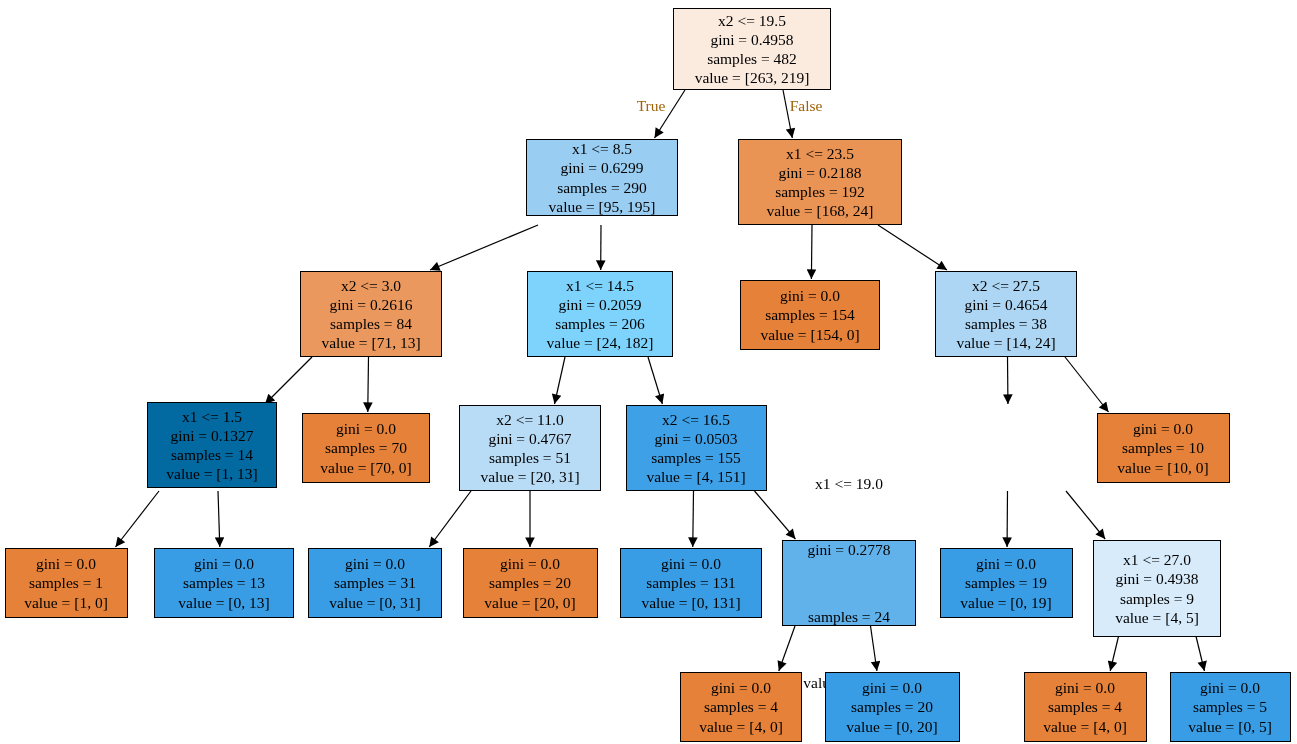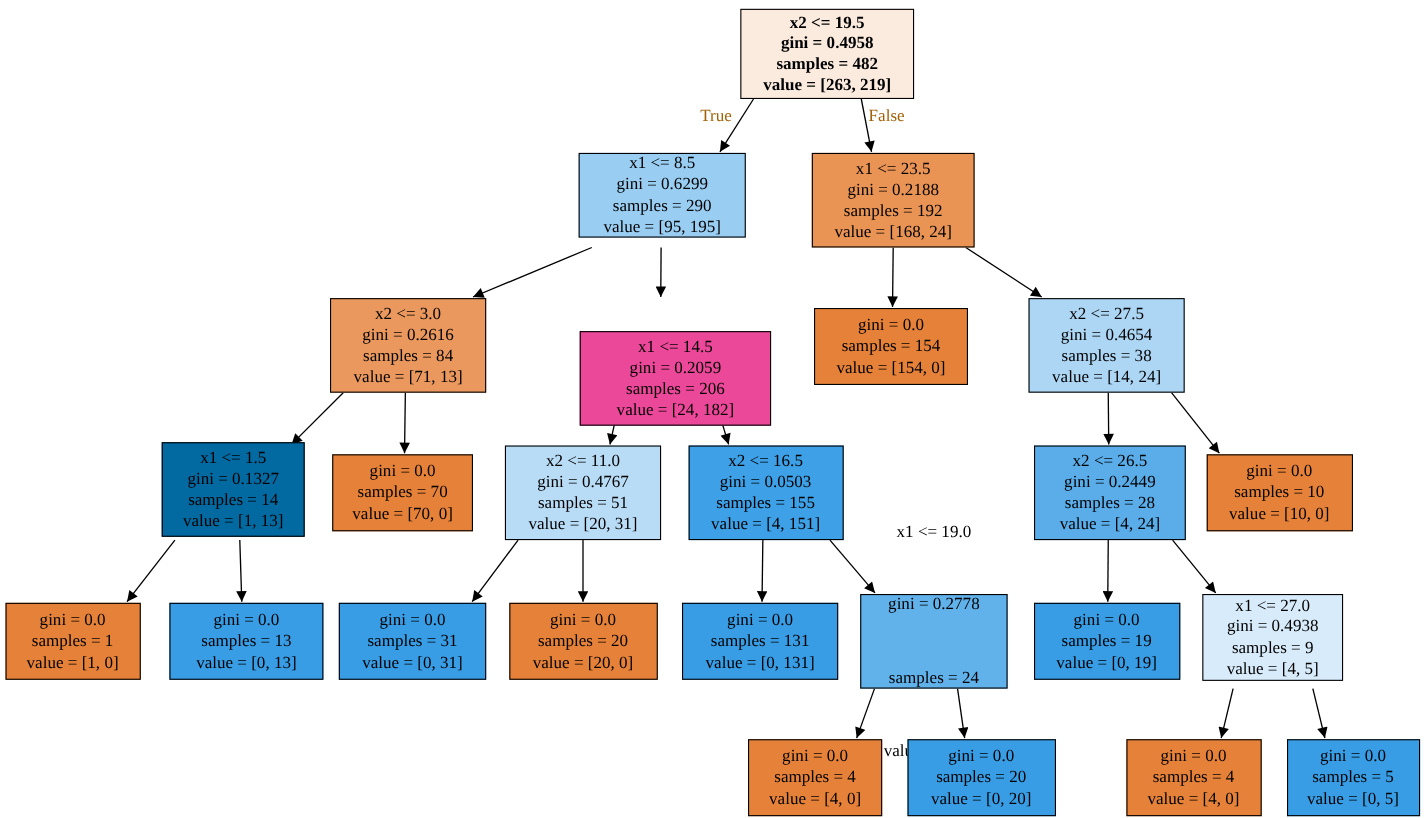--- a/index.html
+++ b/index.html
@@ -77,45 +77,45 @@
       <line x1="1007.5" y1="491" x2="1007.05" y2="547" stroke="#000000" stroke-width="1.2" marker-end="url(#arrowhead)"></line>
       <line x1="1066" y1="491" x2="1105.2" y2="539" stroke="#000000" stroke-width="1.2" marker-end="url(#arrowhead)"></line>
       <line x1="795" y1="626" x2="778.8" y2="671" stroke="#000000" stroke-width="1.2" marker-end="url(#arrowhead)"></line>
       <line x1="870.5" y1="626" x2="876.95" y2="671" stroke="#000000" stroke-width="1.2" marker-end="url(#arrowhead)"></line>
       <line x1="1121" y1="626" x2="1110.2" y2="671" stroke="#000000" stroke-width="1.2" marker-end="url(#arrowhead)"></line>
       <line x1="1193.5" y1="626" x2="1204.45" y2="671" stroke="#000000" stroke-width="1.2" marker-end="url(#arrowhead)"></line>
     </svg>
 
 <div class="edge-label" style="left: 651px; top: 106px;">True</div>
     <div class="edge-label" style="left: 806px; top: 106px;">False</div>
-    <div class="tree-node" style="left: 673px; top: 8px; width: 158px; height: 82px; background: rgb(251, 234, 222); border-color: rgb(0, 0, 0); font-weight: bold;">
+    <div class="tree-node" style="left: 673px; top: 8px; width: 158px; height: 82px; background: rgb(251, 234, 222); border-color: rgb(0, 0, 0);">
       <div class="node-line">x2 &lt;= 19.5</div>
       <div class="node-line">gini = 0.4958</div>
       <div class="node-line">samples = 482</div>
       <div class="node-line">value = [263, 219]</div>
     </div>
     <div class="tree-node" style="left: 526px; top: 139px; width: 152px; height: 77px; background: rgb(153, 205, 242); border-color: rgb(0, 0, 0);">
       <div class="node-line">x1 &lt;= 8.5</div>
       <div class="node-line">gini = 0.6299</div>
       <div class="node-line">samples = 290</div>
       <div class="node-line">value = [95, 195]</div>
     </div>
-    <div class="tree-node" style="left: 738px; top: 139px; width: 148px; height: 86px; background: rgb(233, 147, 85); border-color: rgb(0, 0, 0);">
+    <div class="tree-node" style="left: 738px; top: 139px; width: 164px; height: 86px; background: rgb(233, 147, 85); border-color: rgb(0, 0, 0);">
       <div class="node-line">x1 &lt;= 23.5</div>
       <div class="node-line">gini = 0.2188</div>
       <div class="node-line">samples = 192</div>
       <div class="node-line">value = [168, 24]</div>
     </div>
     <div class="tree-node" style="left: 300px; top: 271px; width: 142px; height: 86px; background: rgb(234, 152, 93); border-color: rgb(0, 0, 0);">
       <div class="node-line">x2 &lt;= 3.0</div>
       <div class="node-line">gini = 0.2616</div>
       <div class="node-line">samples = 84</div>
       <div class="node-line">value = [71, 13]</div>
     </div>
-    <div class="tree-node" style="left: 527px; top: 271px; width: 174px; height: 86px; background: #ec4899; border-color: rgb(0, 0, 0); margin-top: 30px;">
+    <div class="tree-node" style="left: 527px; top: 271px; width: 146px; height: 86px; background: #7dd3fc; border-color: rgb(0, 0, 0);">
       <div class="node-line">x1 &lt;= 14.5</div>
       <div class="node-line">gini = 0.2059</div>
       <div class="node-line">samples = 206</div>
       <div class="node-line">value = [24, 182]</div>
     </div>
     <div class="tree-node" style="left: 740px; top: 280px; width: 140px; height: 70px; background: rgb(229, 129, 57); border-color: rgb(0, 0, 0);">
       <div class="node-line">gini = 0.0</div>
       <div class="node-line">samples = 154</div>
       <div class="node-line">value = [154, 0]</div>
     </div>
@@ -141,26 +141,20 @@
       <div class="node-line">gini = 0.4767</div>
       <div class="node-line">samples = 51</div>
       <div class="node-line">value = [20, 31]</div>
     </div>
     <div class="tree-node" style="left: 625.5px; top: 405px; width: 141px; height: 86px; background: rgb(62, 160, 230); border-color: rgb(0, 0, 0);">
       <div class="node-line">x2 &lt;= 16.5</div>
       <div class="node-line">gini = 0.0503</div>
       <div class="node-line">samples = 155</div>
       <div class="node-line">value = [4, 151]</div>
     </div>
-    <div class="tree-node" style="left: 940px; top: 405px; width: 138px; height: 86px; background: rgb(90, 173, 233); border-color: rgb(0, 0, 0);">
-      <div class="node-line">x2 &lt;= 26.5</div>
-      <div class="node-line">gini = 0.2449</div>
-      <div class="node-line">samples = 28</div>
-      <div class="node-line">value = [4, 24]</div>
-    </div>
     <div class="tree-node" style="left: 1096.5px; top: 413px; width: 133px; height: 70px; background: rgb(229, 129, 57); border-color: rgb(0, 0, 0);">
       <div class="node-line">gini = 0.0</div>
       <div class="node-line">samples = 10</div>
       <div class="node-line">value = [10, 0]</div>
     </div>
     <div class="tree-node" style="left: 4.5px; top: 548px; width: 123px; height: 70px; background: rgb(229, 129, 57); border-color: rgb(0, 0, 0);">
       <div class="node-line">gini = 0.0</div>
       <div class="node-line">samples = 1</div>
       <div class="node-line">value = [1, 0]</div>
     </div>
@@ -188,21 +182,21 @@
       <div class="node-line">x1 &lt;= 19.0</div>
       <div class="node-line">gini = 0.2778</div>
       <div class="node-line">samples = 24</div>
       <div class="node-line">value = [4, 20]</div>
     </div>
     <div class="tree-node" style="left: 939.5px; top: 548px; width: 133px; height: 70px; background: rgb(57, 157, 229); border-color: rgb(0, 0, 0);">
       <div class="node-line">gini = 0.0</div>
       <div class="node-line">samples = 19</div>
       <div class="node-line">value = [0, 19]</div>
     </div>
-    <div class="tree-node" style="left: 1093px; top: 540px; width: 128px; height: 79px; background: rgb(215, 235, 250); border-color: rgb(0, 0, 0);">
+    <div class="tree-node" style="left: 1093px; top: 540px; width: 128px; height: 97px; background: rgb(215, 235, 250); border-color: rgb(0, 0, 0);">
       <div class="node-line">x1 &lt;= 27.0</div>
       <div class="node-line">gini = 0.4938</div>
       <div class="node-line">samples = 9</div>
       <div class="node-line">value = [4, 5]</div>
     </div>
     <div class="tree-node" style="left: 680px; top: 672px; width: 122px; height: 70px; background: rgb(229, 129, 57); border-color: rgb(0, 0, 0);">
       <div class="node-line">gini = 0.0</div>
       <div class="node-line">samples = 4</div>
       <div class="node-line">value = [4, 0]</div>
     </div>

